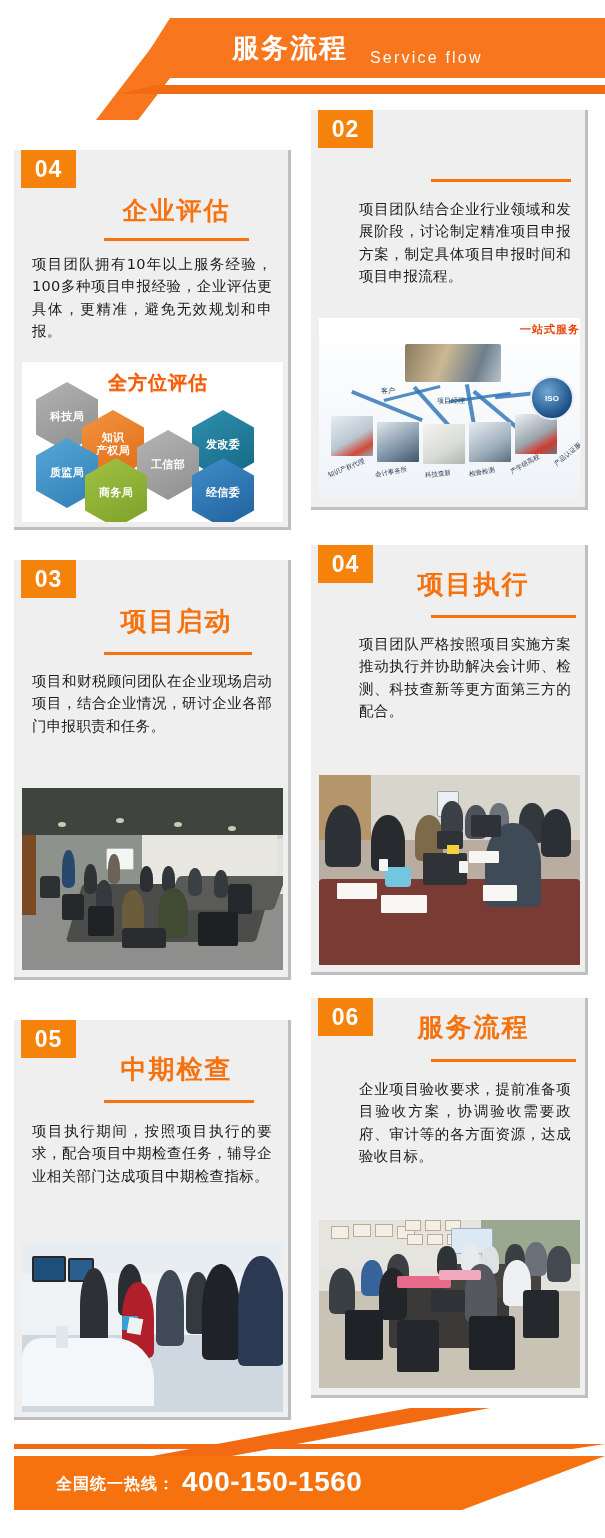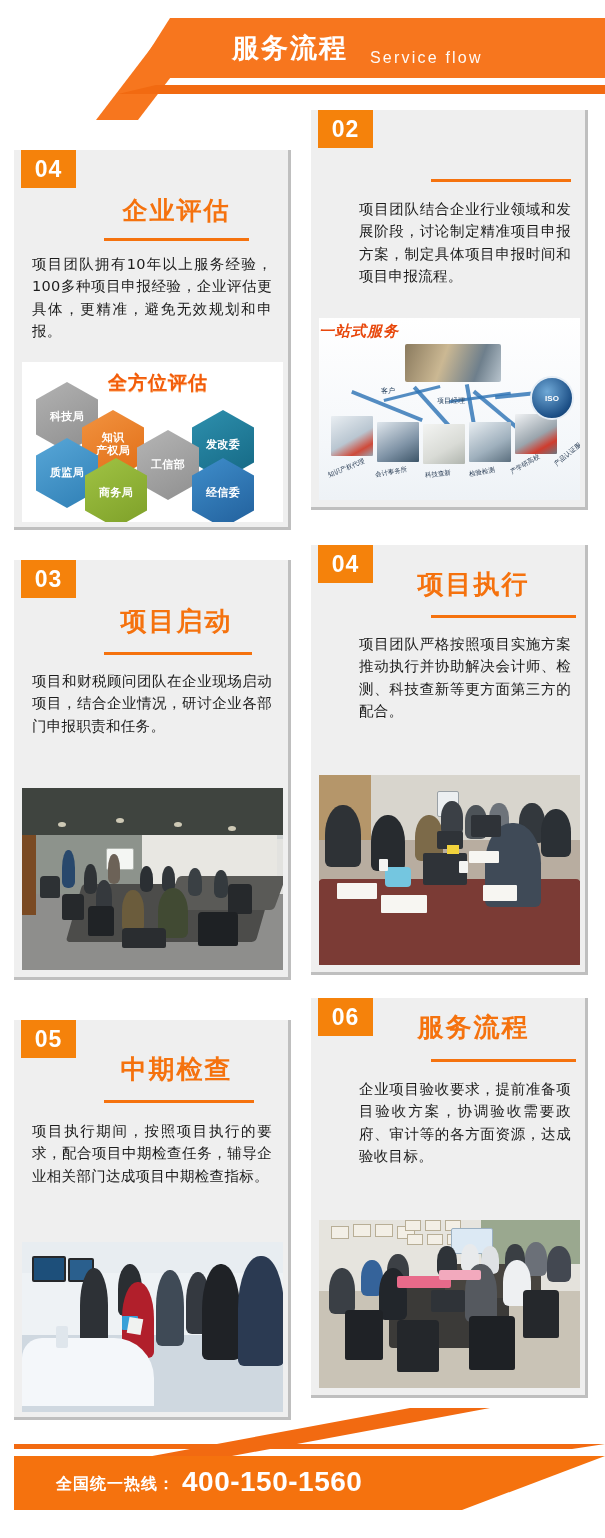--- a/index.html
+++ b/index.html
@@ -121,22 +121,22 @@
     clip-path: polygon(50% 0,100% 25%,100% 75%,50% 100%,0 75%,0 25%);
     display:flex; align-items:center; justify-content:center;
     color:#fff; font-size:11px; font-weight:bold; text-align:center;
     line-height:1.15; letter-spacing:0.3px;
     font-family:"DejaVu Sans","Liberation Sans",sans-serif;
   }
 
   
   .oss-stage { position:absolute; inset:0; background:linear-gradient(#ffffff,#f4f7fa 70%,#eef2f6); }
   .oss-title {
-    position:absolute; left:0; right:0; top:4px; text-align:left;
-    font-size:15px; font-weight:bold; color:#E8480C; font-style:italic;
+    position:absolute; left:0; right:0; top:4px; text-align:right;
+    font-size:11px; font-weight:bold; color:#E8480C; 
     letter-spacing:1px;
   }
   .oss-photo {
     position:absolute; left:86px; top:26px; width:96px; height:38px;
     background:linear-gradient(110deg,#8a7a5e,#cbb893 40%,#6e7f8c 75%,#b8c4cd);
     border-radius:2px;
   }
   .oss-node {
     position:absolute; font-size:7px; color:#25405e; white-space:nowrap;
   }

